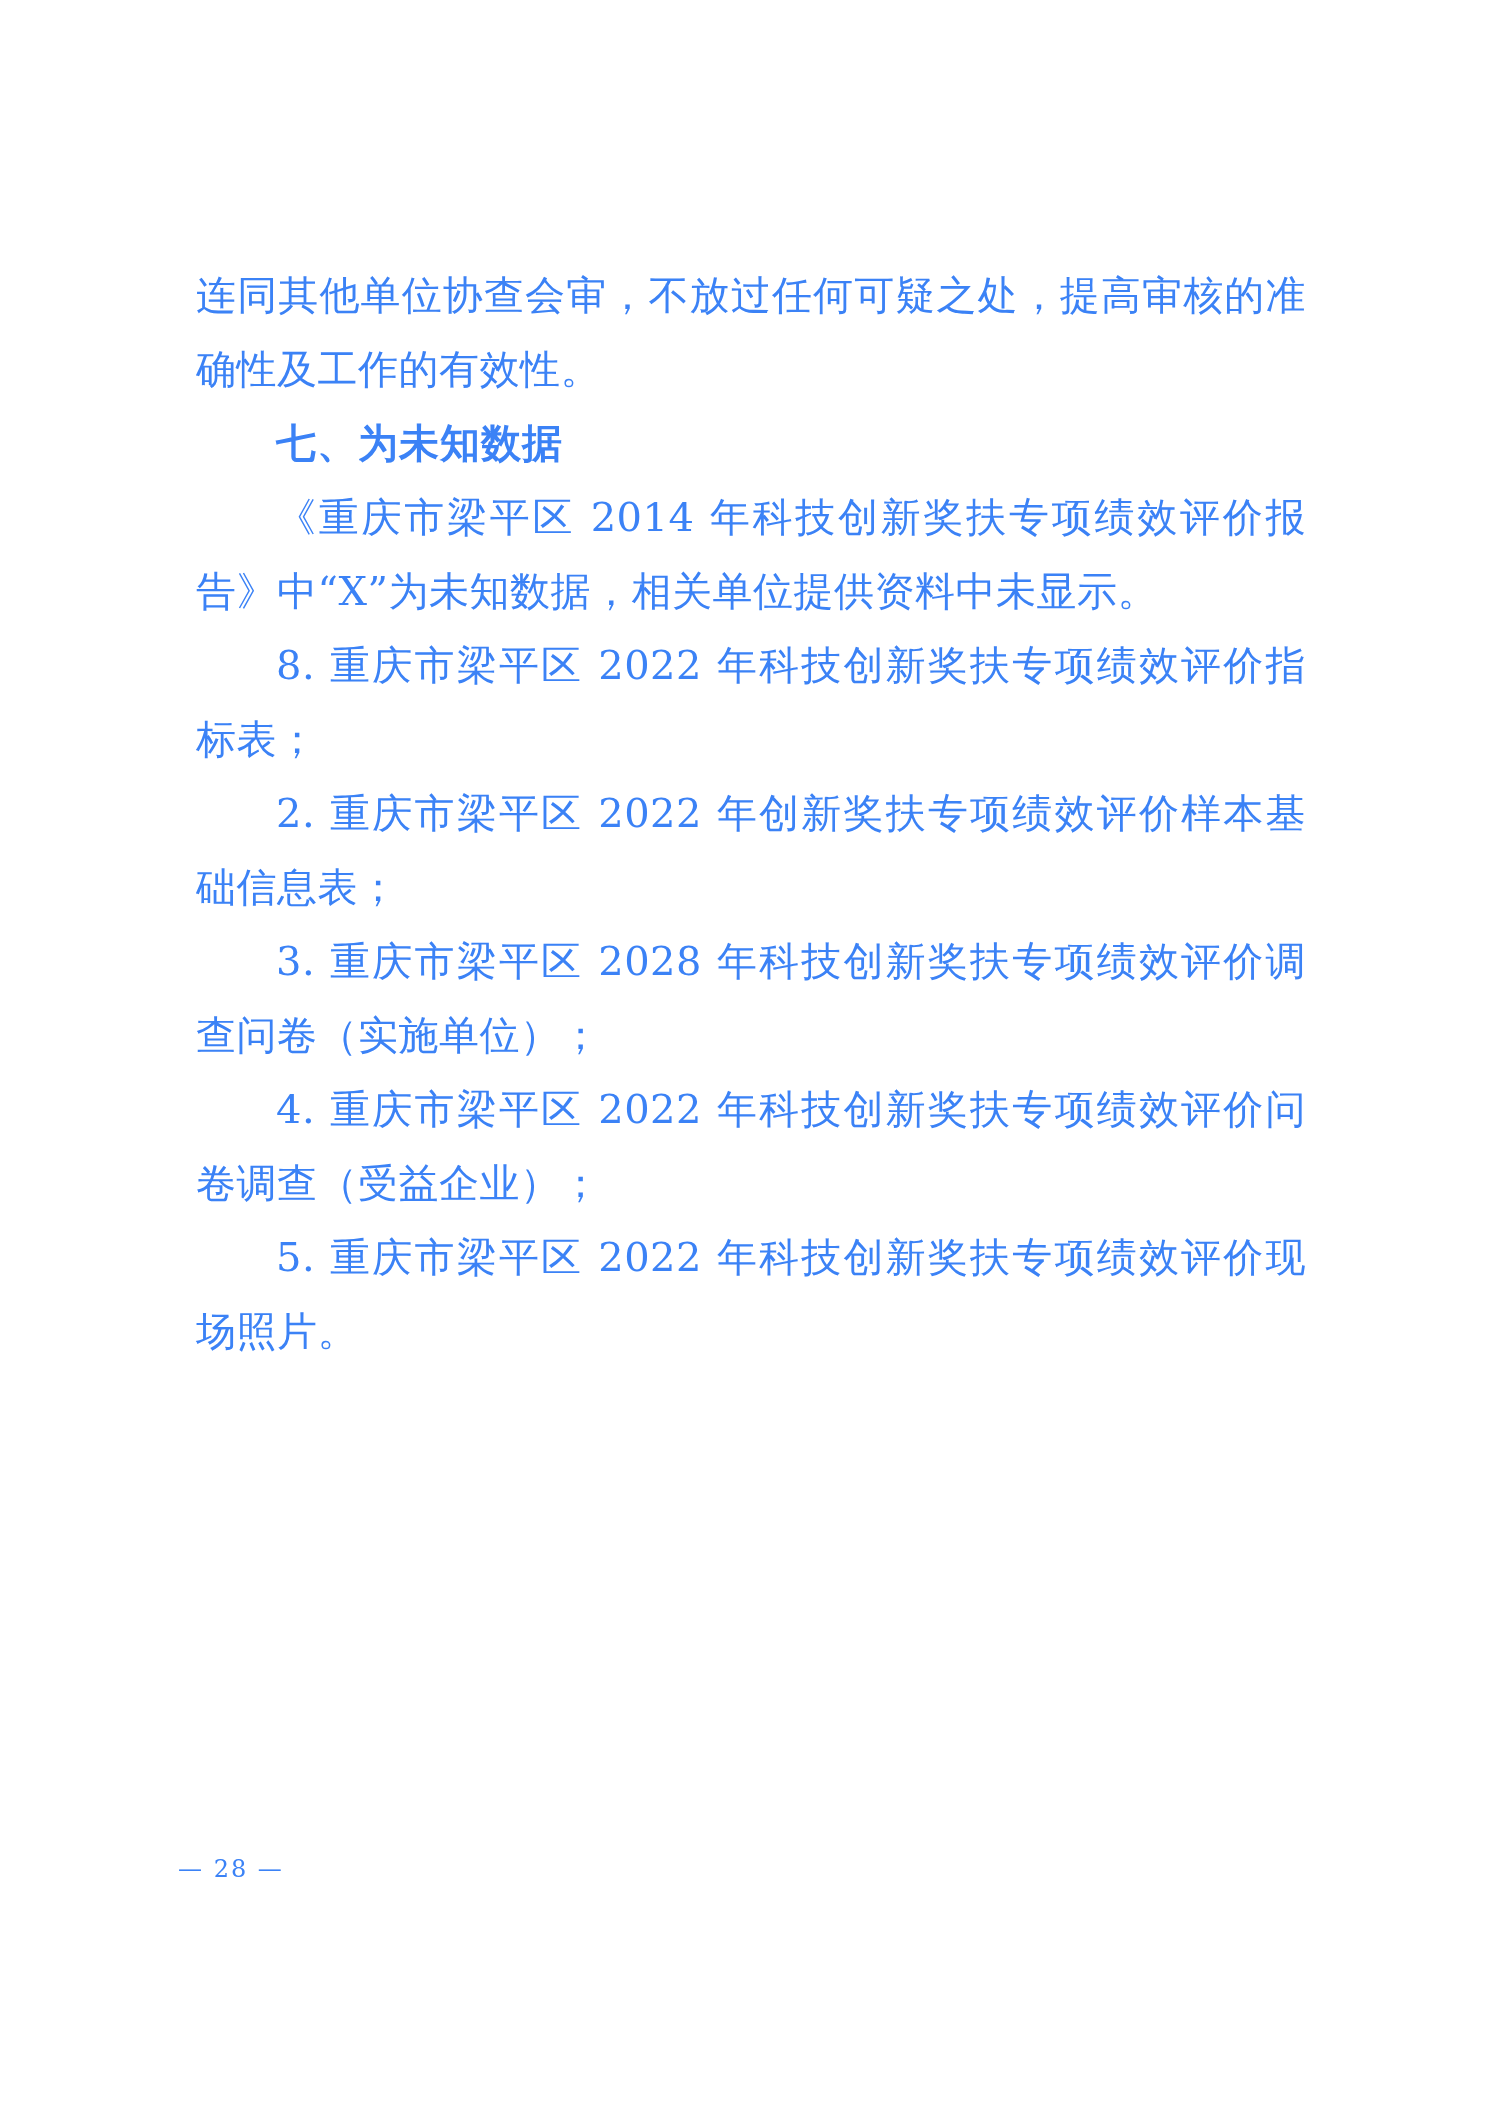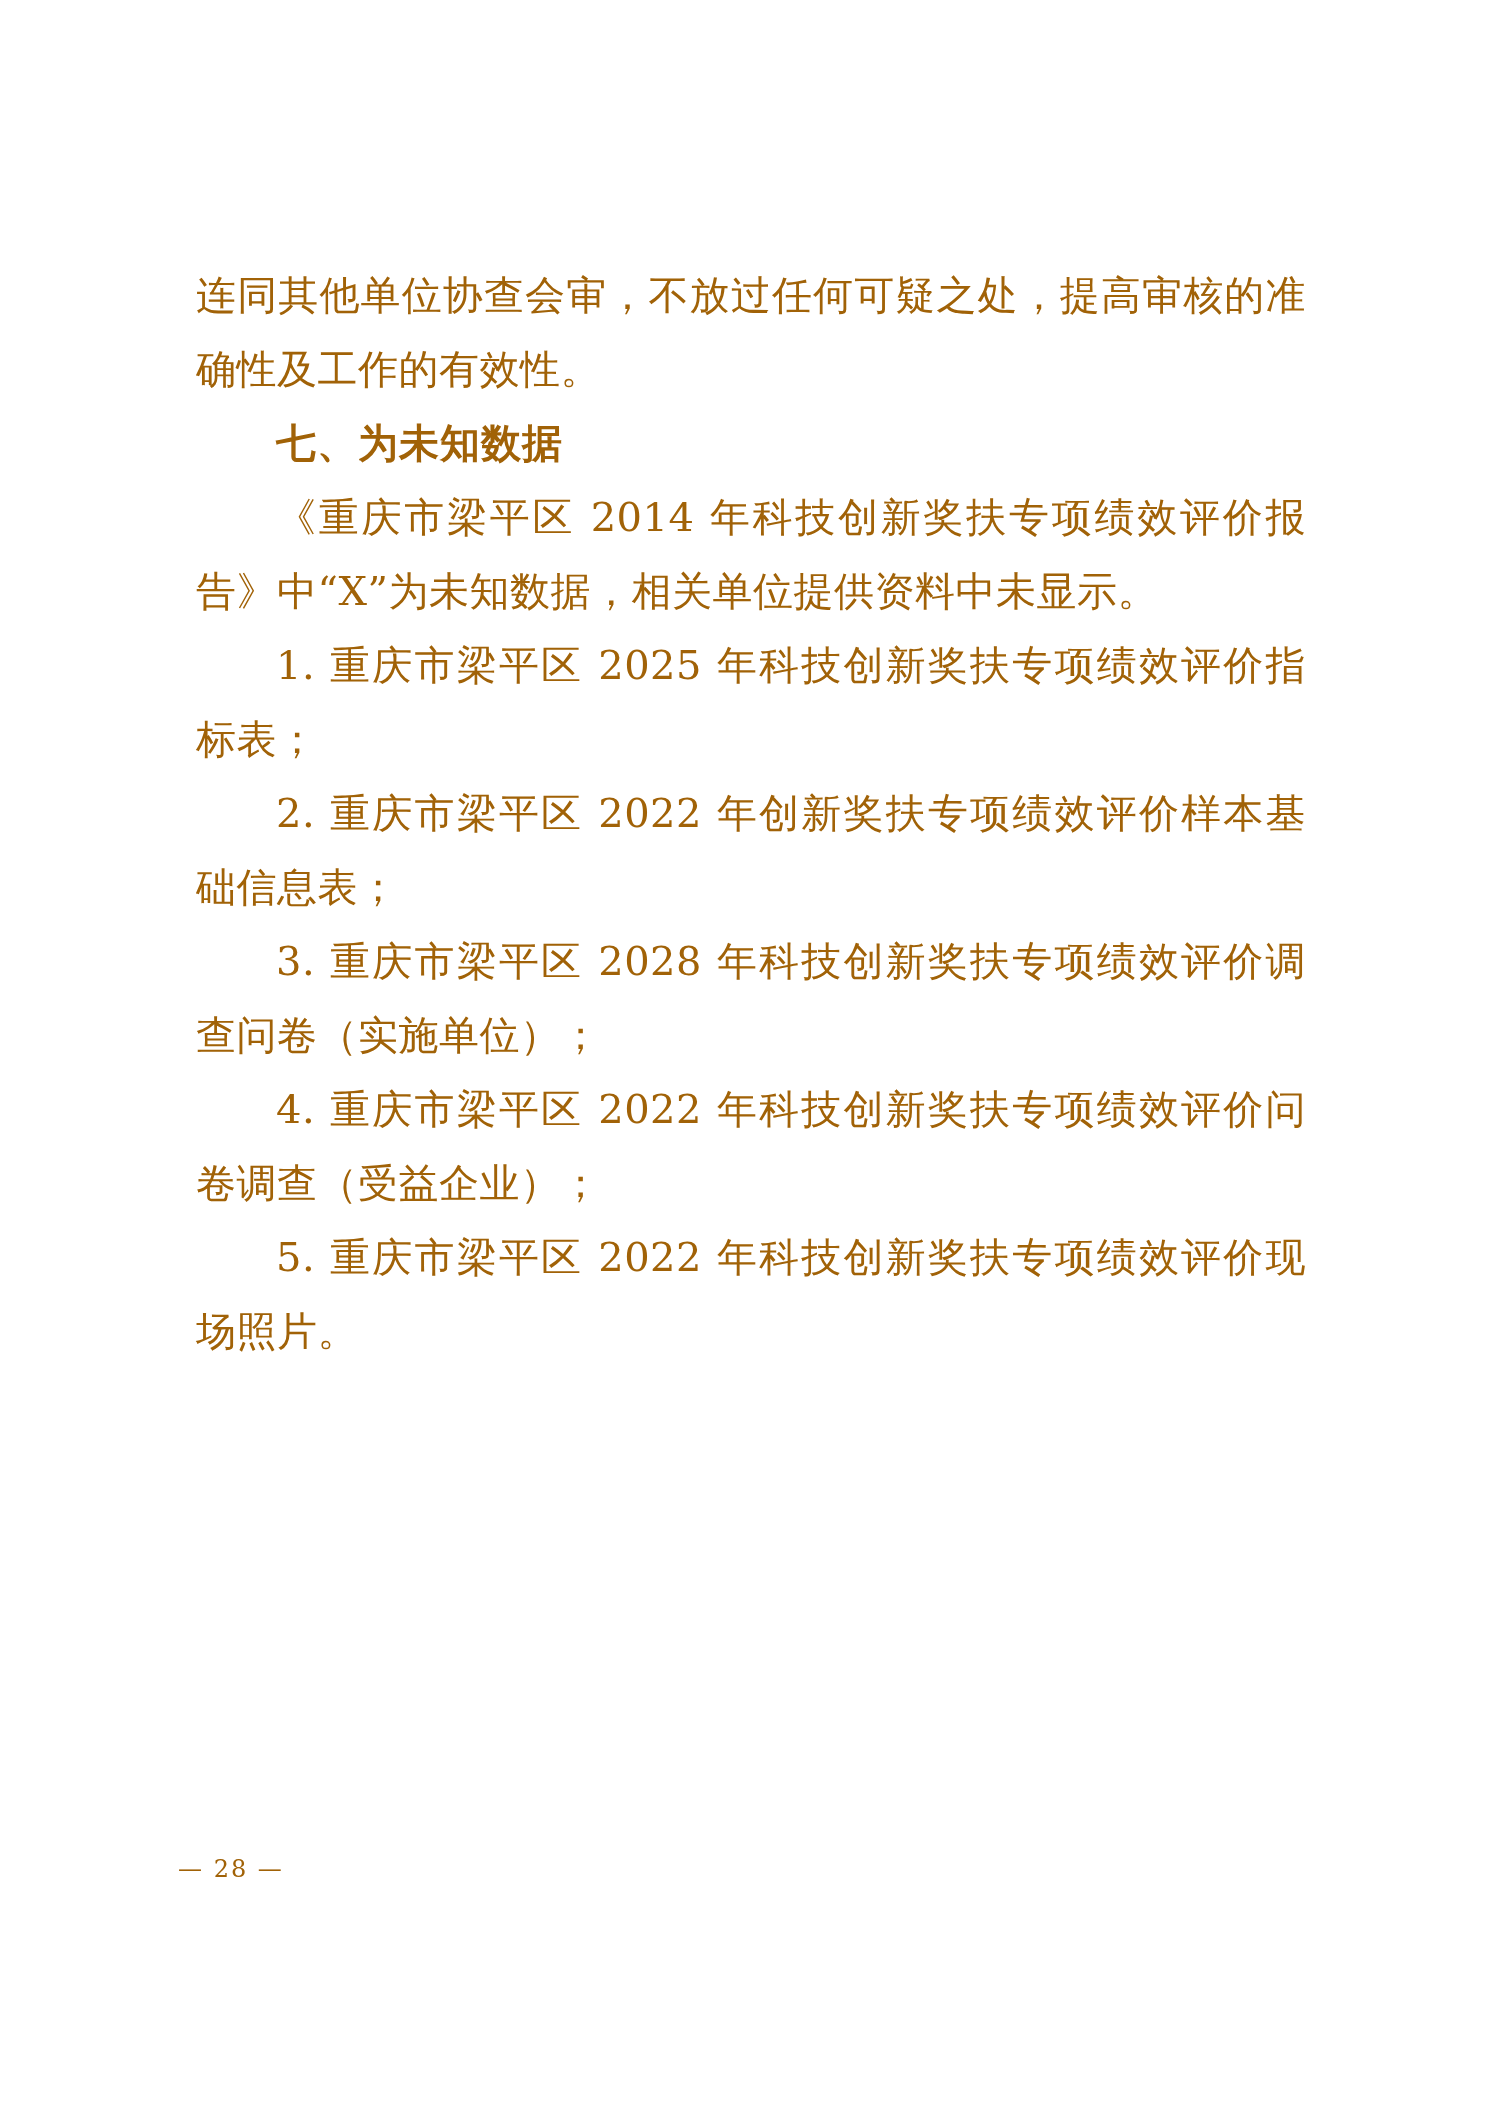--- a/index.html
+++ b/index.html
@@ -6,21 +6,21 @@
     margin: 0;
     padding: 0;
     background: #ffffff;
   }
   .page {
     position: relative;
     width: 1488px;
     height: 2104px;
     background: #ffffff;
     font-family: "DejaVu Serif", "Liberation Serif", serif;
-    color: #a16207;
+    color: #3b82f6;
     overflow: hidden;
     box-sizing: border-box;
   }
   .content {
     position: absolute;
     left: 196px;
     top: 258px;
     width: 1110px;
   }
   .para {
@@ -59,21 +59,21 @@
 
   <div class="content">
 
     <p class="para">连同其他单位协查会审，不放过任何可疑之处，提高审核的准确性及工作的有效性。</p>
 
     <h2 class="heading">七、为未知数据</h2>
 
     <p class="para indent">《重庆市梁平区 2014 年科技创新奖扶专项绩效评价报告》中“X”为未知数据，相关单位提供资料中未显示。</p>
 
 
-    <p class="para indent">1. 重庆市梁平区 2025 年科技创新奖扶专项绩效评价指标表；</p>
+    <p class="para indent">8. 重庆市梁平区 2022 年科技创新奖扶专项绩效评价指标表；</p>
 
     <p class="para indent">2. 重庆市梁平区 2022 年创新奖扶专项绩效评价样本基础信息表；</p>
 
     <p class="para indent">3. 重庆市梁平区 2028 年科技创新奖扶专项绩效评价调查问卷（实施单位）；</p>
 
     <p class="para indent">4. 重庆市梁平区 2022 年科技创新奖扶专项绩效评价问卷调查（受益企业）；</p>
 
     <p class="para indent">5. 重庆市梁平区 2022 年科技创新奖扶专项绩效评价现场照片。</p>
 
   </div>

